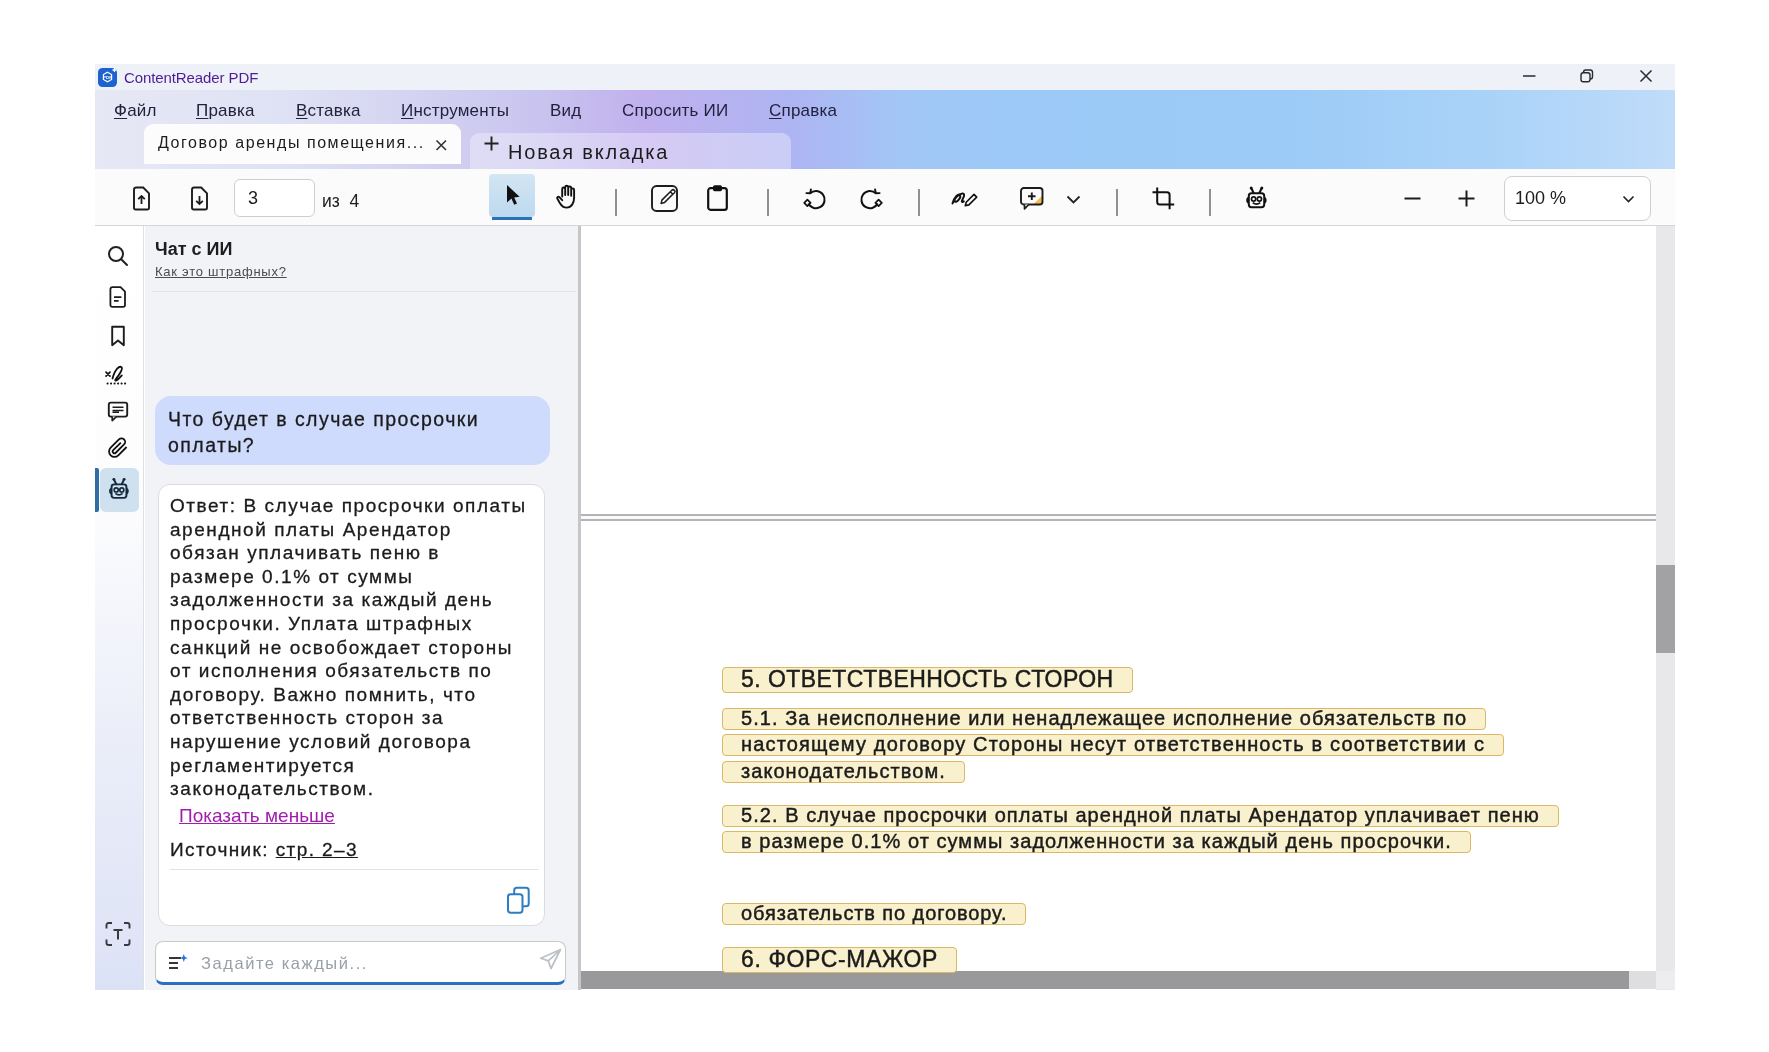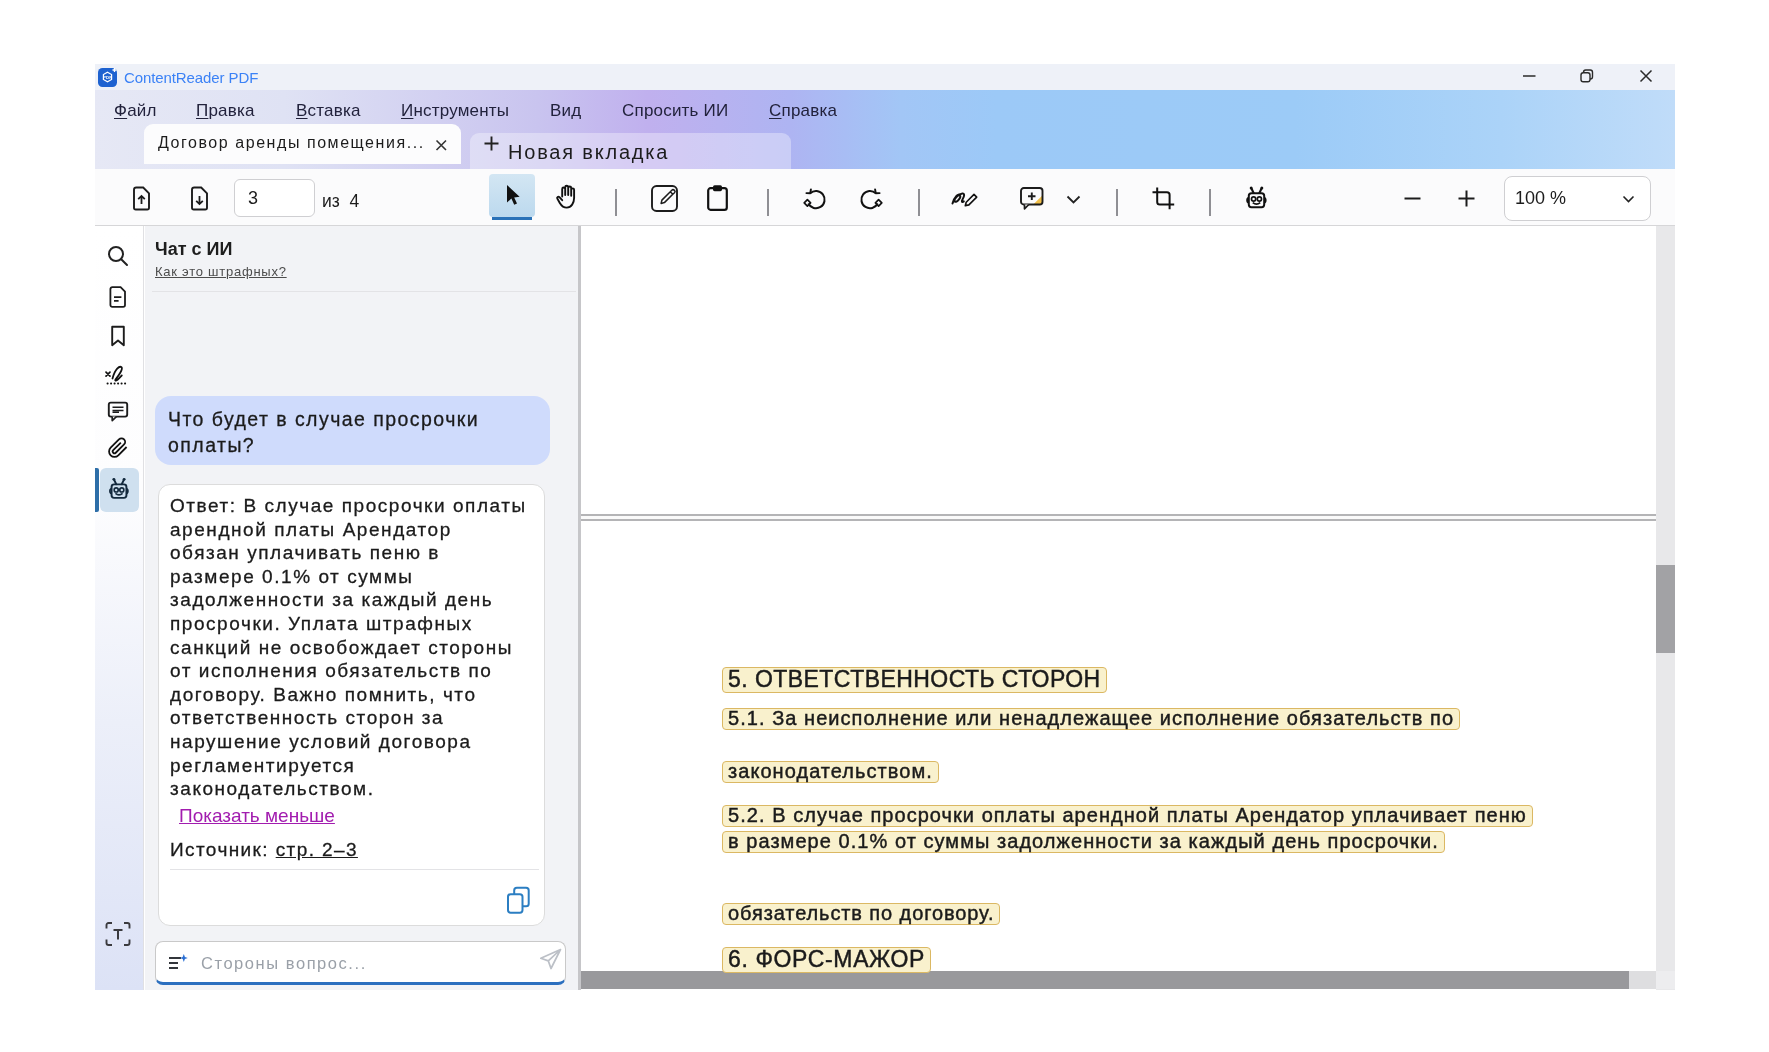--- a/index.html
+++ b/index.html
@@ -1,20 +1,20 @@
 <!DOCTYPE html>
 <html><head><meta charset="utf-8">
 <style>
 *{margin:0;padding:0;box-sizing:border-box}
 html,body{width:1769px;height:1052px;background:#fff;font-family:"Liberation Sans",sans-serif;overflow:hidden}
 .win{position:absolute;left:95px;top:64px;width:1580px;height:926px}
 .abs{position:absolute}
 
 .titlebar{position:absolute;left:0;top:0;width:1580px;height:26px;background:#eef1f8}
-.apptitle{position:absolute;left:29px;top:5px;font-size:15px;color:#3b82f6;letter-spacing:-.1px}
+.apptitle{position:absolute;left:29px;top:5px;font-size:15px;color:#4c1d95;letter-spacing:-.1px}
 
 .menubar{position:absolute;left:0;top:26px;width:1580px;height:79px;
 background:linear-gradient(90deg,#e6e8f5 0%,#dfe2f4 12%,#c9c4ef 28%,#c0b0ee 35%,#aeb4f2 44%,#a2c6f6 51%,#9cc9f7 57%,#9ccbf7 76%,#abd3f8 89%,#c0dcf9 100%)}
 .mi{position:absolute;top:37px;font-size:17px;color:#22223c;letter-spacing:.2px}
 .mi u{text-decoration-thickness:1px;text-underline-offset:2px}
 
 .tab1{position:absolute;left:49px;top:60px;width:317px;height:40px;background:#fcfcfd;border-radius:9px 9px 0 0}
 .tab1 .tx{position:absolute;left:14px;top:10px;font-size:16px;color:#1c1c1c;letter-spacing:1.55px}
 .tab2{position:absolute;left:375px;top:69px;width:321px;height:36px;background:rgba(255,255,255,.34);border-radius:9px 9px 0 0}
 .tab2 .tx{position:absolute;left:38px;top:8px;font-size:20px;color:#1c1c1c;letter-spacing:1.8px}
@@ -45,21 +45,21 @@
 .bubble{position:absolute;left:60px;top:332px;width:395px;height:69px;background:#cfdbfc;border-radius:16px}
 .bubble .tx{position:absolute;left:13px;top:11px;font-size:19.5px;line-height:25.7px;color:#1b1b1b;letter-spacing:1.45px;-webkit-text-stroke:.3px #1b1b1b}
 .card{position:absolute;left:63px;top:420px;width:387px;height:442px;background:#fff;border:1px solid #dcdcdc;border-radius:12px}
 .card .body{position:absolute;left:11px;top:9px;font-size:19px;line-height:23.6px;color:#1b1b1b;letter-spacing:1.55px;-webkit-text-stroke:.3px #1b1b1b}
 .showless{position:absolute;left:20px;top:320px;font-size:19px;color:#a21caf;text-decoration:underline}
 .source{position:absolute;left:11px;top:354px;font-size:19px;color:#1b1b1b;letter-spacing:1.4px;-webkit-text-stroke:.3px #1b1b1b}
 .cardsep{position:absolute;left:11px;top:384px;width:369px;height:1px;background:#e3e3e6}
 .inputbox{position:absolute;left:60px;top:877px;width:411px;height:44px;background:#fff;border:1px solid #c9c9c9;border-bottom:3px solid #2b6fbf;border-radius:8px}
 .placeholder{position:absolute;left:45px;top:12px;font-size:16.5px;color:#9aa0a8;letter-spacing:1.55px}
 
-.hl{position:absolute;white-space:nowrap;background:#f9f1cd;border:1.5px solid #dbb863;border-radius:4px;font-size:20px;line-height:19.5px;color:#1b1b1b;padding:0 5px;height:22px;letter-spacing:1.05px;-webkit-text-stroke:.45px #1b1b1b}
+.hl{position:absolute;white-space:nowrap;background:#f9f1cd;border:1.5px solid #dbb863;border-radius:4px;font-size:20px;line-height:19.5px;color:#1b1b1b;padding:0 18px;height:22px;letter-spacing:1.05px;-webkit-text-stroke:.45px #1b1b1b}
 .hl.h2x{font-size:23px;line-height:22px;height:26px;letter-spacing:.45px}
 </style></head>
 <body>
 <div class="win">
 <div class="titlebar"></div>
 <div class="apptitle">ContentReader PDF</div>
 <div class="menubar"></div>
 <span class="mi" style="left:19px"><u>Ф</u>айл</span>
 <span class="mi" style="left:101px"><u>П</u>равка</span>
 <span class="mi" style="left:201px"><u>В</u>ставка</span>
@@ -97,24 +97,25 @@
 <div class="bubble">
       <div class="tx">Что будет в случае просрочки<br>оплаты?</div>
     </div>
 <div class="card">
 <div class="body">Ответ: В случае просрочки оплаты<br>арендной платы Арендатор<br>обязан уплачивать пеню в<br>размере 0.1% от суммы<br>задолженности за каждый день<br>просрочки. Уплата штрафных<br>санкций не освобождает стороны<br>от исполнения обязательств по<br>договору. Важно помнить, что<br>ответственность сторон за<br>нарушение условий договора<br>регламентируется<br>законодательством.</div>
 <div class="showless">Показать меньше</div>
 <div class="source">Источник: <u>стр. 2–3</u></div>
 <div class="cardsep"></div>
 </div>
 <div class="inputbox">
-      <span class="placeholder">Стороны вопрос...</span>
+      <span class="placeholder">Задайте каждый...</span>
     </div>
 <span class="hl h2x" style="left:627px;top:603px">5. ОТВЕТСТВЕННОСТЬ СТОРОН</span>
 <span class="hl" style="left:627px;top:644px">5.1. За неисполнение или ненадлежащее исполнение обязательств по</span>
+<span class="hl" style="left:627px;top:670px;letter-spacing:1.17px">настоящему договору Стороны несут ответственность в соответствии с</span>
 <span class="hl" style="left:627px;top:697px">законодательством.</span>
 <span class="hl" style="left:627px;top:741px">5.2. В случае просрочки оплаты арендной платы Арендатор уплачивает пеню</span>
 <span class="hl" style="left:627px;top:767px">в размере 0.1% от суммы задолженности за каждый день просрочки.</span>
 <span class="hl" style="left:627px;top:839px;letter-spacing:.9px">обязательств по договору.</span>
 <span class="hl h2x" style="left:627px;top:883px;letter-spacing:.63px">6. ФОРС-МАЖОР</span>
 
 <div class="tsep" style="left:520px"></div>
 <div class="tsep" style="left:672px"></div>
 <div class="tsep" style="left:823px"></div>
 <div class="tsep" style="left:1021px"></div>

